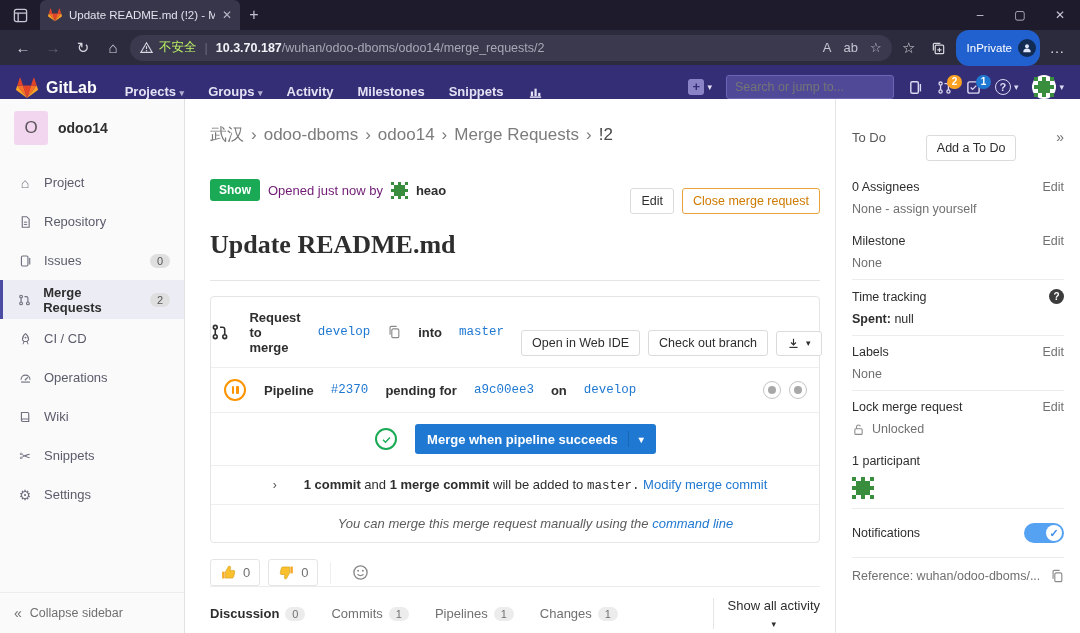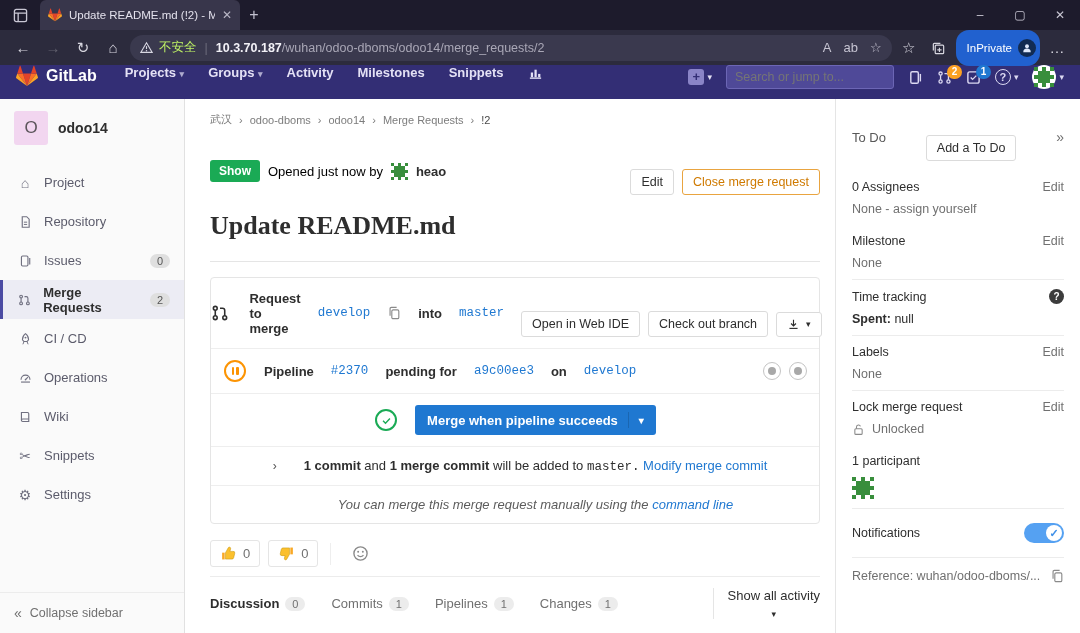--- a/index.html
+++ b/index.html
@@ -27,21 +27,21 @@
   .omni-sec { display:flex; align-items:center; gap:6px; }
   .omni-div { color:#6c6b7a; }
   .url-host { color:#f2f1f7; font-weight:bold; }
   .url-path { color:#a9a7b6; }
   .omni-right { margin-left:auto; display:flex; align-items:center; gap:12px; color:#c6c4d2; font-size:13px; }
   .inprivate { background:#2161cf; color:#fff; font-size:11.5px; border-radius:13px; height:36px;
                display:flex; align-items:center; gap:6px; padding:0 4px 0 11px; }
   .inp-avatar { width:18px; height:18px; border-radius:50%; background:#122b52; display:flex; align-items:center; justify-content:center; }
 
   
-  .gl-nav { height:34px; background:#332e75; display:flex; align-items:flex-start; padding:0 16px; gap:4px; }
+  .gl-nav { height:34px; background:#332e75; display:flex; align-items:flex-end; padding:0 16px; gap:4px; }
   .brand { display:flex; align-items:center; gap:8px; margin-right:14px; }
   .brand-name { color:#fff; font-size:16px; font-weight:bold; }
   .gl-link { color:#e4e1f5; font-size:13px; font-weight:600; padding:0 10px; white-space:nowrap; }
   .gl-link .caret { font-size:9px; opacity:.7; }
   .gl-right { margin-left:auto; display:flex; align-items:center; gap:14px; }
   .plus-btn { display:flex; align-items:center; gap:3px; color:#e4e1f5; }
   .plus-box { width:16px; height:16px; background:#8a84c7; border-radius:3px; color:#332e75; font-weight:bold;
               font-size:13px; line-height:15px; text-align:center; }
   .gl-search { width:168px; height:24px; background:#4f4998; border:1px solid #6c66b5; border-radius:3px;
                color:#c5c1e8; font-size:12.5px; padding:0 8px; display:flex; align-items:center; font-family:"Liberation Sans",sans-serif; }
@@ -68,25 +68,25 @@
                border-left:3px solid transparent; }
   .side-item .s-icon { width:16px; color:#707080; font-size:14px; display:flex; justify-content:center; }
   .side-item.active { background:#ececf4; border-left-color:#4b4ba3; color:#2e2e2e; font-weight:bold; }
   .side-badge { margin-left:auto; background:#dfdfdf; color:#555; border-radius:9px; font-size:11px;
                 padding:1px 7px; font-weight:normal; }
   .collapse { margin-top:auto; border-top:1px solid #ececec; padding:12px 14px; color:#707070; font-size:12.5px;
               display:flex; align-items:center; gap:8px; }
 
   
   .main { width:650px; padding:0 15px 0 25px; display:flex; flex-direction:column; }
-  .crumbs { padding-top:13px; font-size:11px; color:#7c7c7c; display:flex; gap:7px; align-items:center; }
+  .crumbs { padding-top:24px; font-size:17px; color:#7c7c7c; display:flex; gap:7px; align-items:center; }
   .crumb-cur { color:#4a4a4a; }
   .status-row { margin-top:20px; display:flex; align-items:center; gap:8px; }
   .state-badge { background:#1aaa55; color:#fff; font-size:12px; font-weight:bold; border-radius:3px; padding:4px 9px; }
-  .muted { color:#000000; font-size:13px; }
+  .muted { color:#701a75; font-size:13px; }
   .author { font-weight:bold; font-size:13px; color:#2e2e2e; }
   .hdr-actions { margin-left:auto; display:flex; gap:8px; }
   .btn { background:#fff; border:1px solid #dbdbdb; border-radius:3px; font-size:12.5px; color:#2e2e2e;
          padding:5px 10px; font-family:inherit; white-space:nowrap;margin-top:22px; }
   .btn-close { border-color:#e9a440; color:#cf7a00; }
   .mr-title { margin-top:16px; font-size:26px; font-weight:600; color:#2e2e2e;font-family:Liberation Serif, serif; }
   .rule { border:none; border-top:1px solid #e5e5e5; margin-top:20px; }
 
   .widget { margin-top:15px; border:1px solid #e5e5e5; border-radius:4px; }
   .w-row { display:flex; align-items:center; gap:17px; padding:11px 12px; font-size:13px;justify-content:center; }

